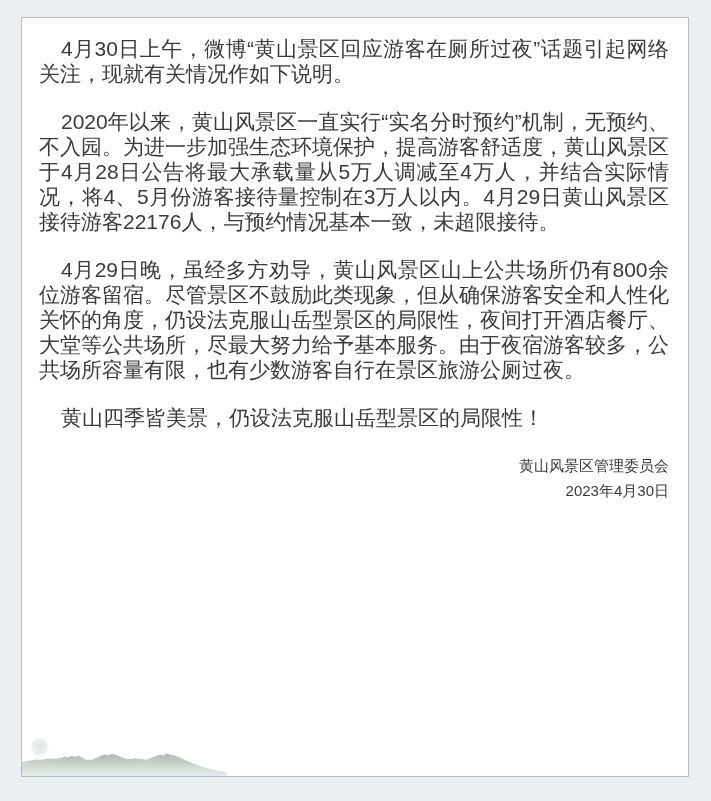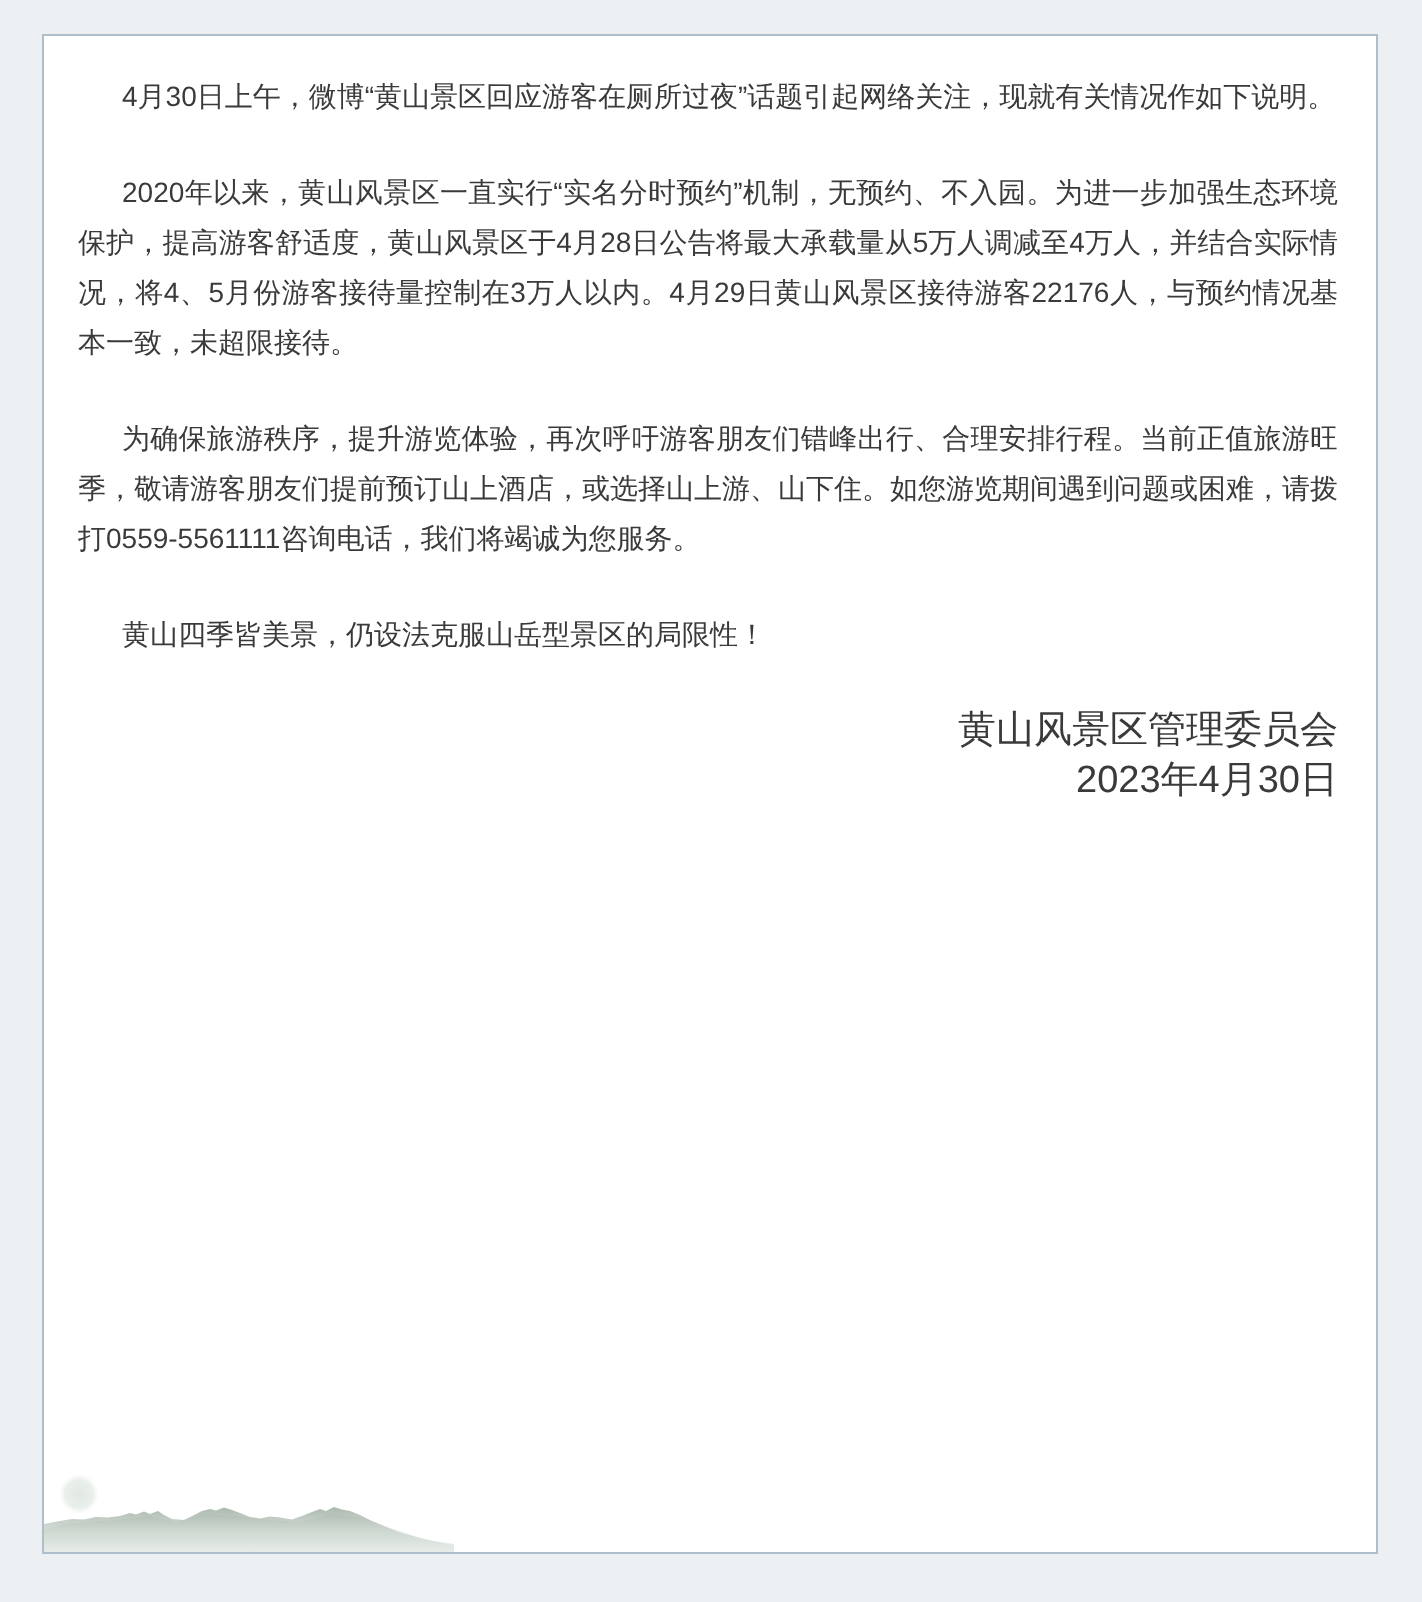--- a/index.html
+++ b/index.html
@@ -22,36 +22,36 @@
     height: 760px;
     box-sizing: border-box;
     background: #ffffff;
     border: 1px solid #aebfca;
     padding: 18px 19px 0 17px;
     overflow: hidden;
   }
 
   .para {
     margin: 0 0 23px 0;
-    font-size: 14px;
+    font-size: 21px;
     line-height: 25px;
     color: #3a3a3a;
     text-align: justify;
     text-justify: inter-ideograph;
     text-indent: 22px;
   }
 
   .sign-block {
     margin-top: 6px;
     text-align: right;
   }
 
   .sign-line {
     margin: 0;
-    font-size: 19px;
+    font-size: 15px;
     line-height: 25px;
     color: #3a3a3a;
   }
 
   .mountain-decoration {
     position: absolute;
     left: 0;
     bottom: 0;
     width: 205px;
     height: 44px;
@@ -62,22 +62,22 @@
 <body>
 
 <div class="page">
   <div class="panel">
 
     <p class="para">4月30日上午，微博“黄山景区回应游客在厕所过夜”话题引起网络关注，现就有关情况作如下说明。</p>
 
     <p class="para">2020年以来，黄山风景区一直实行“实名分时预约”机制，无预约、不入园。为进一步加强生态环境保护，提高游客舒适度，黄山风景区于4月28日公告将最大承载量从5万人调减至4万人，并结合实际情况，将4、5月份游客接待量控制在3万人以内。4月29日黄山风景区接待游客22176人，与预约情况基本一致，未超限接待。</p>
 
 
+    <p class="para">4月29日晚，虽经多方劝导，黄山风景区山上公共场所仍有800余位游客留宿。尽管景区不鼓励此类现象，但从确保游客安全和人性化关怀的角度，仍设法克服山岳型景区的局限性，夜间打开酒店餐厅、大堂等公共场所，尽最大努力给予基本服务。由于夜宿游客较多，公共场所容量有限，也有少数游客自行在景区旅游公厕过夜。</p>
 
-    <p class="para">为确保旅游秩序，提升游览体验，再次呼吁游客朋友们错峰出行、合理安排行程。当前正值旅游旺季，敬请游客朋友们提前预订山上酒店，或选择山上游、山下住。如您游览期间遇到问题或困难，请拨打0559-5561111咨询电话，我们将竭诚为您服务。</p>
 
     <p class="para">黄山四季皆美景，仍设法克服山岳型景区的局限性！</p>
 
     <div class="sign-block">
       <p class="sign-line">黄山风景区管理委员会</p>
       <p class="sign-line">2023年4月30日</p>
     </div>
 
     <svg class="mountain-decoration" viewBox="0 0 205 44" xmlns="http://www.w3.org/2000/svg" aria-hidden="true">
       <defs>

